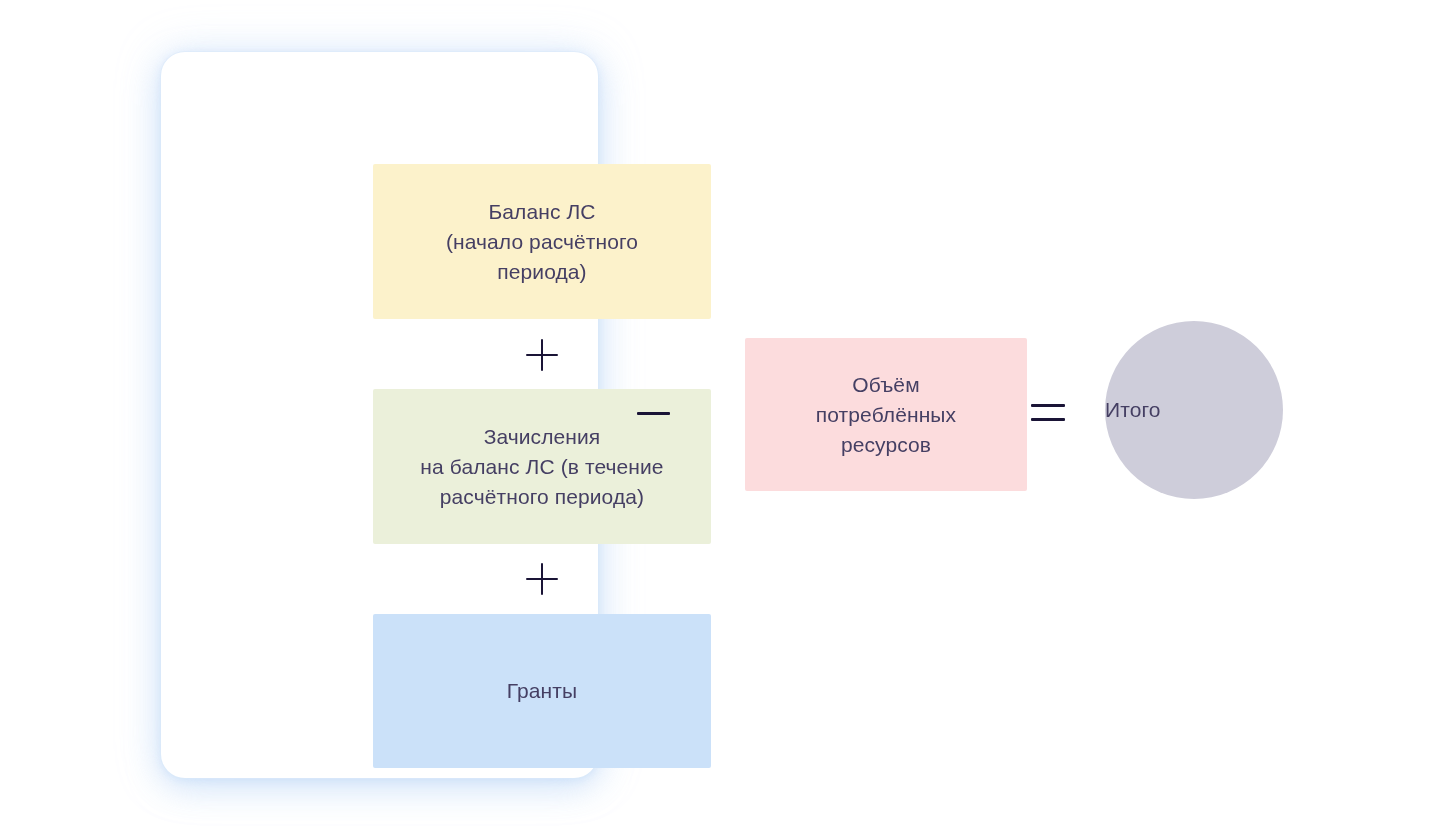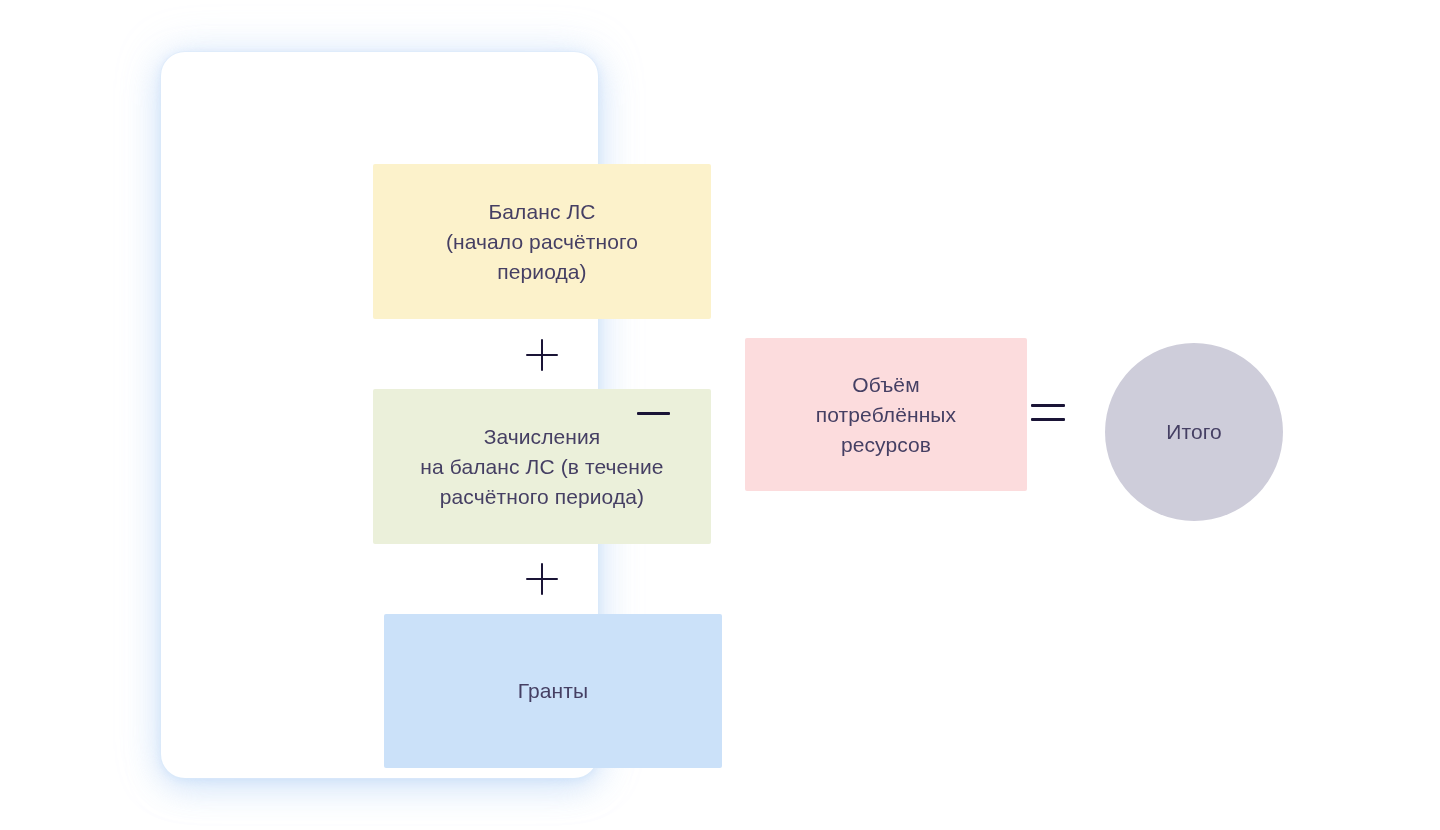--- a/index.html
+++ b/index.html
@@ -71,21 +71,20 @@
     height: 155px;
     background: #EBF0DA;
     justify-content: center;
   }
   .box-grants {
     left: 212px;
     top: 562px;
     width: 338px;
     height: 154px;
     background: #CBE1F9;
-    margin-left: 11px;
   }
   .box-consumed {
     left: 709px;
     top: 338px;
     width: 282px;
     height: 153px;
     background: #FCDCDD;
     margin-left: 36px;
   }
 
@@ -114,28 +113,28 @@
 
   
   .op-equals { left: 1031px; top: 404px; width: 34px; height: 20px; }
   .op-equals .op-bar.h1 { left: 0; top: 0; width: 34px; height: 3px; }
   .op-equals .op-bar.h2 { left: 0; top: 14px; width: 34px; height: 3px; }
 
   
   .result-circle {
     position: absolute;
     left: 1105px;
-    top: 343px;
+    top: 321px;
     width: 178px;
     height: 178px;
     border-radius: 50%;
     background: #CECDDA;
     display: flex;
     align-items: center;
-    justify-content: center;
+    justify-content: flex-start;
     text-align: center;
   }
   .result-label {
     font-size: 21px;
     line-height: 28px;
     color: #453F63;
     letter-spacing: 0.1px;
   }
 </style>
 </head>

